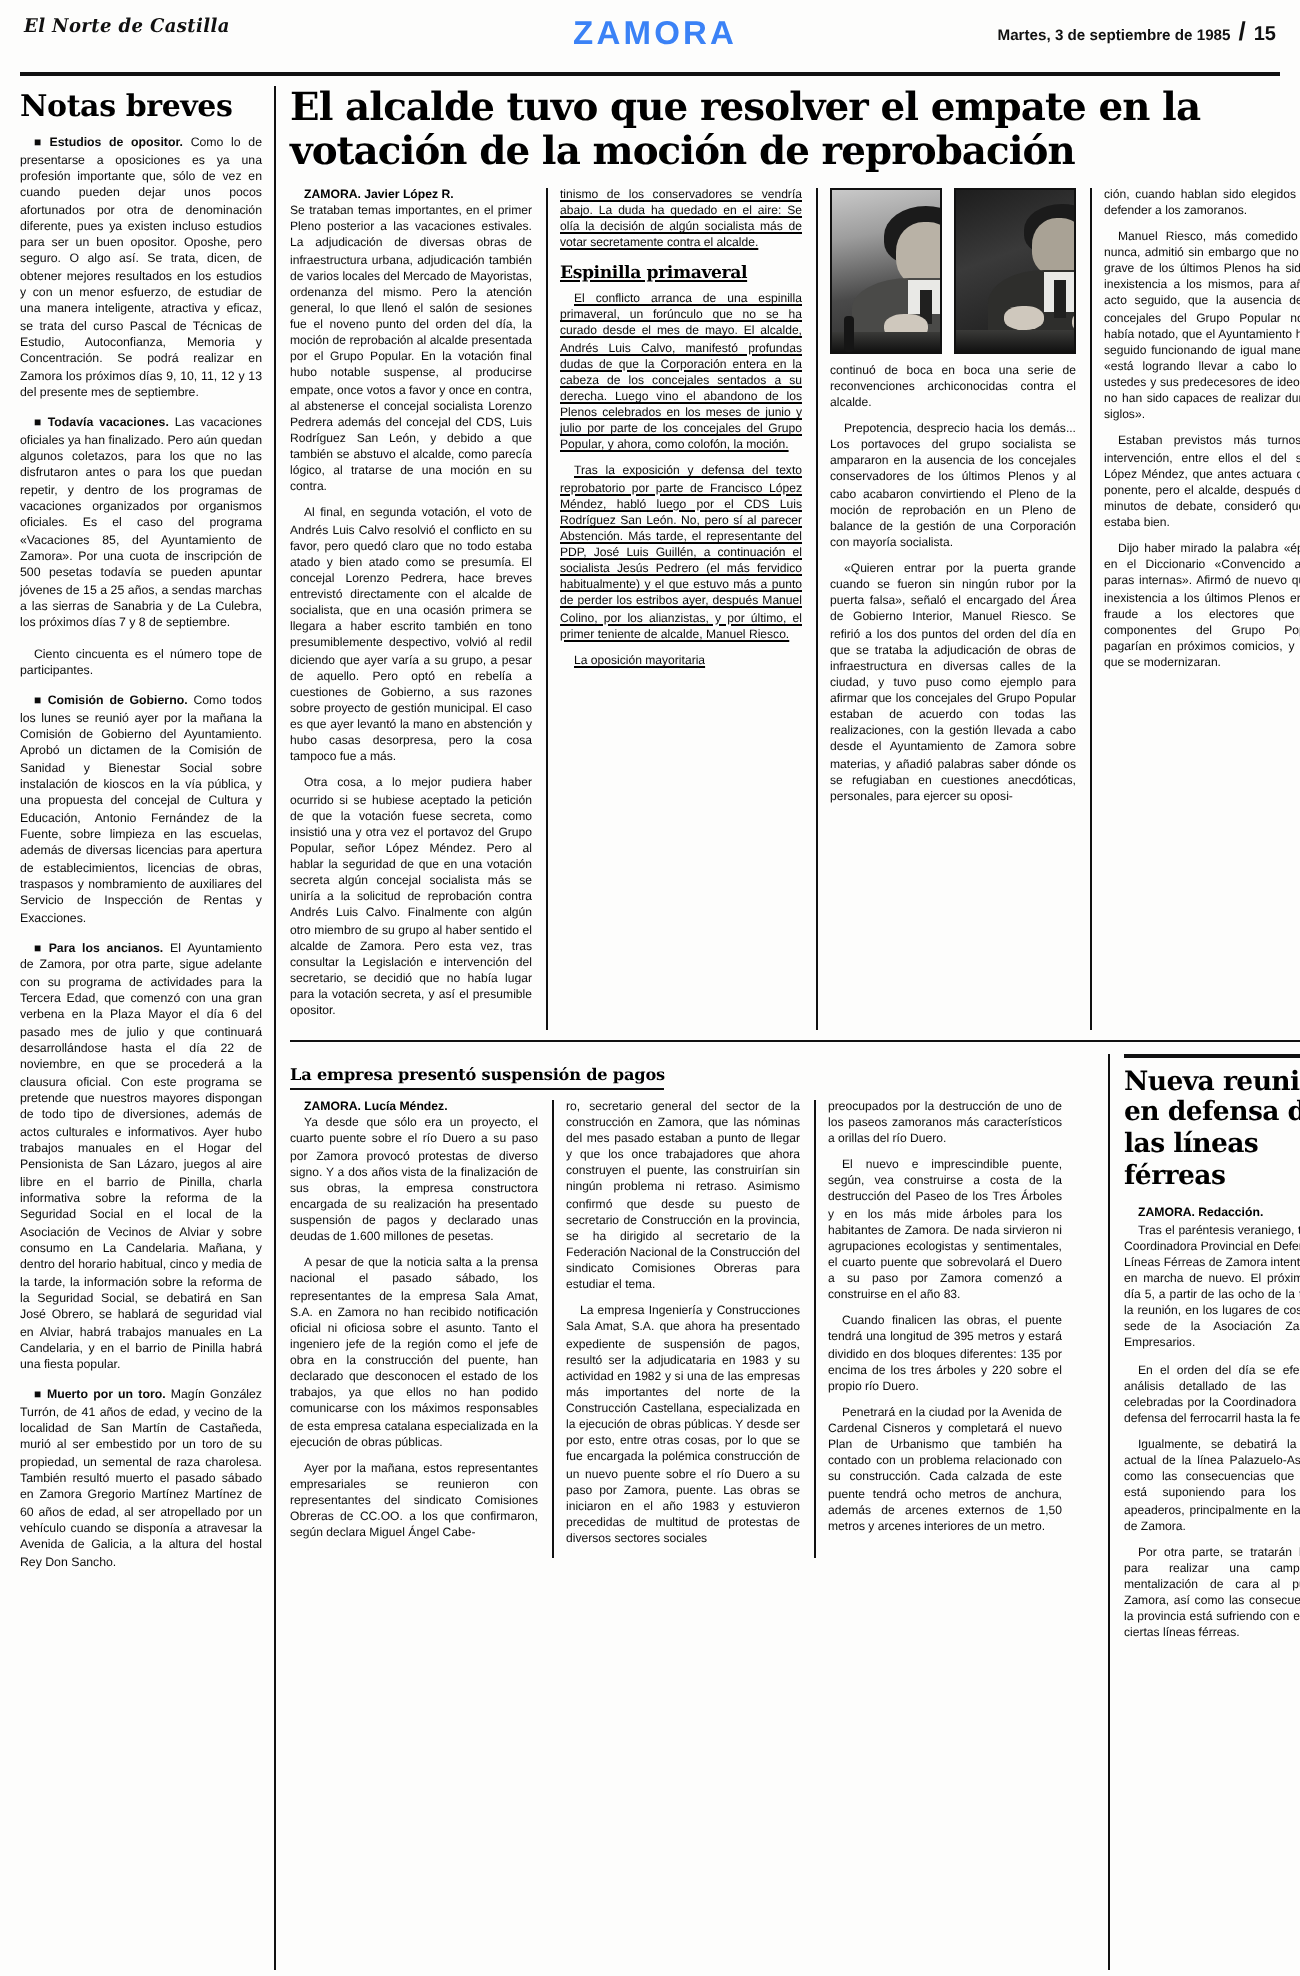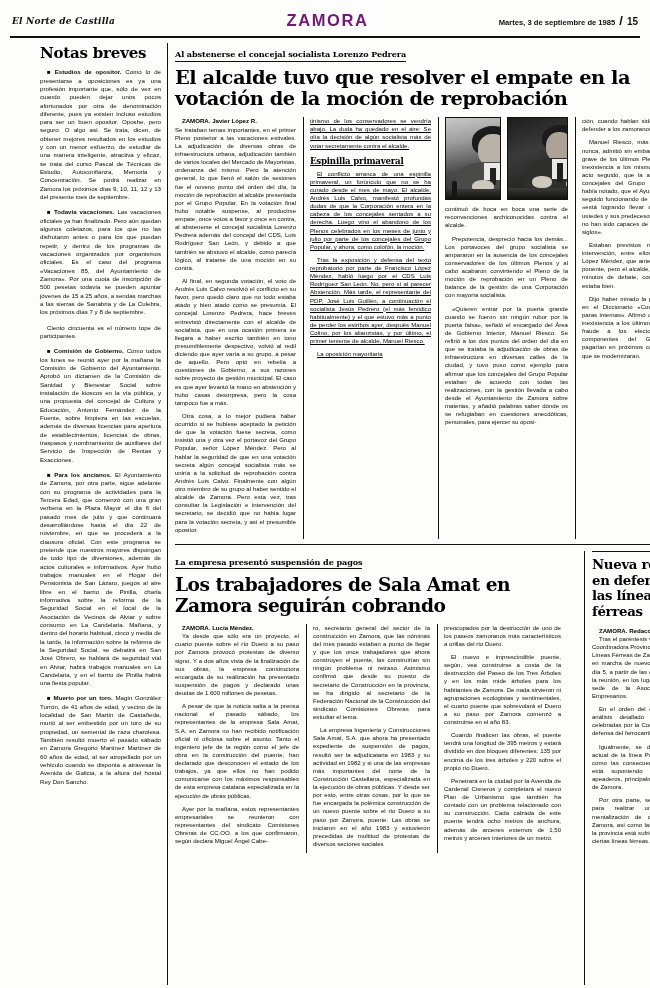--- a/index.html
+++ b/index.html
@@ -17,42 +17,42 @@
   .page {
     width: 650px; height: 988px;
     padding: 8px 10px 6px 10px;
     position: relative;
     background: #fdfdfc;
   }
 
   
   .masthead {
     display: flex;
-    align-items: center;
+    align-items: flex-start;
     justify-content: space-between;
     height: 26px;
     padding: 0 2px 1px 2px;
   }
   .mast-logo {
     font-family: "DejaVu Serif", serif;
     font-weight: bold;
     font-size: 9.5px;
     letter-spacing: .2px;
     font-style: italic;
     color: #111;
     white-space: nowrap;
     transform: scaleX(.95);
     transform-origin: left bottom;
   }
   .mast-section {
     font-family: "Liberation Sans", sans-serif;
     font-weight: bold;
     font-size: 16.5px;
     letter-spacing: 1.6px;
-    color: #701a75;
+    color: #3b82f6;
     margin-left: 36px;
   }
   .mast-right {
     font-family: "Liberation Sans", sans-serif;
     font-size: 7.6px;
     font-weight: bold;
     color: #111;
     display: flex;
     align-items: baseline;
     gap: 4px;
@@ -64,21 +64,20 @@
     font-weight: bold;
   }
   .mast-slash { font-size: 13px; font-weight: bold; }
   .rule-thick { height: 2.2px; background: #111; margin-top: 2px; }
 
   
   .body-grid {
     display: flex;
     margin-top: 5px;
     height: 942px;
-    margin-left: 30px;
   }
   .col-notes {
     width: 128px;
     flex: 0 0 128px;
     padding-right: 6px;
     border-right: 1.1px solid #111;
   }
   .col-main {
     flex: 1 1 auto;
     padding-left: 7px;
@@ -298,21 +297,20 @@
 
       <div class="nota">
         <span class="bullet">■</span><b>Muerto por un toro.</b>
         <span>Magín González Turrón, de 41 años de edad, y vecino de la localidad de San Martín de Castañeda, murió al ser embestido por un toro de su propiedad, un semental de raza charolesa. También resultó muerto el pasado sábado en Zamora Gregorio Martínez Martínez de 60 años de edad, al ser atropellado por un vehículo cuando se disponía a atravesar la Avenida de Galicia, a la altura del hostal Rey Don Sancho.</span>
       </div>
     </div>
 
     <div class="col-main">
 
       <div class="art1">
-        <div class="kicker">Al abstenerse el concejal socialista Lorenzo Pedrera</div>
         <h1 class="headline1">El alcalde tuvo que resolver el empate en la votación de la moción de reprobación</h1>
 
         <div class="art1-cols">
 
           <div class="c art1-c1">
             <div class="byline">ZAMORA. Javier López R.</div>
             <p class="body noind">Se trataban temas importantes, en el primer Pleno posterior a las vacaciones estivales. La adjudicación de diversas obras de infraestructura urbana, adjudicación también de varios locales del Mercado de Mayoristas, ordenanza del mismo. Pero la atención general, lo que llenó el salón de sesiones fue el noveno punto del orden del día, la moción de reprobación al alcalde presentada por el Grupo Popular. En la votación final hubo notable suspense, al producirse empate, once votos a favor y once en contra, al abstenerse el concejal socialista Lorenzo Pedrera además del concejal del CDS, Luis Rodríguez San León, y debido a que también se abstuvo el alcalde, como parecía lógico, al tratarse de una moción en su contra.</p>
             <p class="body">Al final, en segunda votación, el voto de Andrés Luis Calvo resolvió el conflicto en su favor, pero quedó claro que no todo estaba atado y bien atado como se presumía. El concejal Lorenzo Pedrera, hace breves entrevistó directamente con el alcalde de socialista, que en una ocasión primera se llegara a haber escrito también en tono presumiblemente despectivo, volvió al redil diciendo que ayer varía a su grupo, a pesar de aquello. Pero optó en rebelía a cuestiones de Gobierno, a sus razones sobre proyecto de gestión municipal. El caso es que ayer levantó la mano en abstención y hubo casas desorpresa, pero la cosa tampoco fue a más.</p>
             <p class="body">Otra cosa, a lo mejor pudiera haber ocurrido si se hubiese aceptado la petición de que la votación fuese secreta, como insistió una y otra vez el portavoz del Grupo Popular, señor López Méndez. Pero al hablar la seguridad de que en una votación secreta algún concejal socialista más se uniría a la solicitud de reprobación contra Andrés Luis Calvo. Finalmente con algún otro miembro de su grupo al haber sentido el alcalde de Zamora. Pero esta vez, tras consultar la Legislación e intervención del secretario, se decidió que no había lugar para la votación secreta, y así el presumible opositor.</p>
           </div>
@@ -361,21 +359,20 @@
             <p class="body">Estaban previstos más turnos de intervención, entre ellos el del señor López Méndez, que antes actuara como ponente, pero el alcalde, después de 34 minutos de debate, consideró que ya estaba bien.</p>
             <p class="body">Dijo haber mirado la palabra «épico» en el Diccionario «Convencido a las paras internas». Afirmó de nuevo que la inexistencia a los últimos Plenos era un fraude a los electores que los componentes del Grupo Popular pagarían en próximos comicios, y pidió que se modernizaran.</p>
           </div>
         </div>
       </div>
 
       <div class="lower-grid">
 
         <div class="art2">
           <div class="kicker">La empresa presentó suspensión de pagos</div>
-          <h2 class="headline2">Los trabajadores de Sala Amat en Zamora seguirán cobrando</h2>
 
           <div class="art2-cols">
             <div class="art2-c">
               <div class="byline">ZAMORA. Lucía Méndez.</div>
               <p class="body">Ya desde que sólo era un proyecto, el cuarto puente sobre el río Duero a su paso por Zamora provocó protestas de diverso signo. Y a dos años vista de la finalización de sus obras, la empresa constructora encargada de su realización ha presentado suspensión de pagos y declarado unas deudas de 1.600 millones de pesetas.</p>
               <p class="body">A pesar de que la noticia salta a la prensa nacional el pasado sábado, los representantes de la empresa Sala Amat, S.A. en Zamora no han recibido notificación oficial ni oficiosa sobre el asunto. Tanto el ingeniero jefe de la región como el jefe de obra en la construcción del puente, han declarado que desconocen el estado de los trabajos, ya que ellos no han podido comunicarse con los máximos responsables de esta empresa catalana especializada en la ejecución de obras públicas.</p>
               <p class="body">Ayer por la mañana, estos representantes empresariales se reunieron con representantes del sindicato Comisiones Obreras de CC.OO. a los que confirmaron, según declara Miguel Ángel Cabe-</p>
             </div>
             <div class="art2-c">
               <p class="body noind">ro, secretario general del sector de la construcción en Zamora, que las nóminas del mes pasado estaban a punto de llegar y que los once trabajadores que ahora construyen el puente, las construirían sin ningún problema ni retraso. Asimismo confirmó que desde su puesto de secretario de Construcción en la provincia, se ha dirigido al secretario de la Federación Nacional de la Construcción del sindicato Comisiones Obreras para estudiar el tema.</p>

